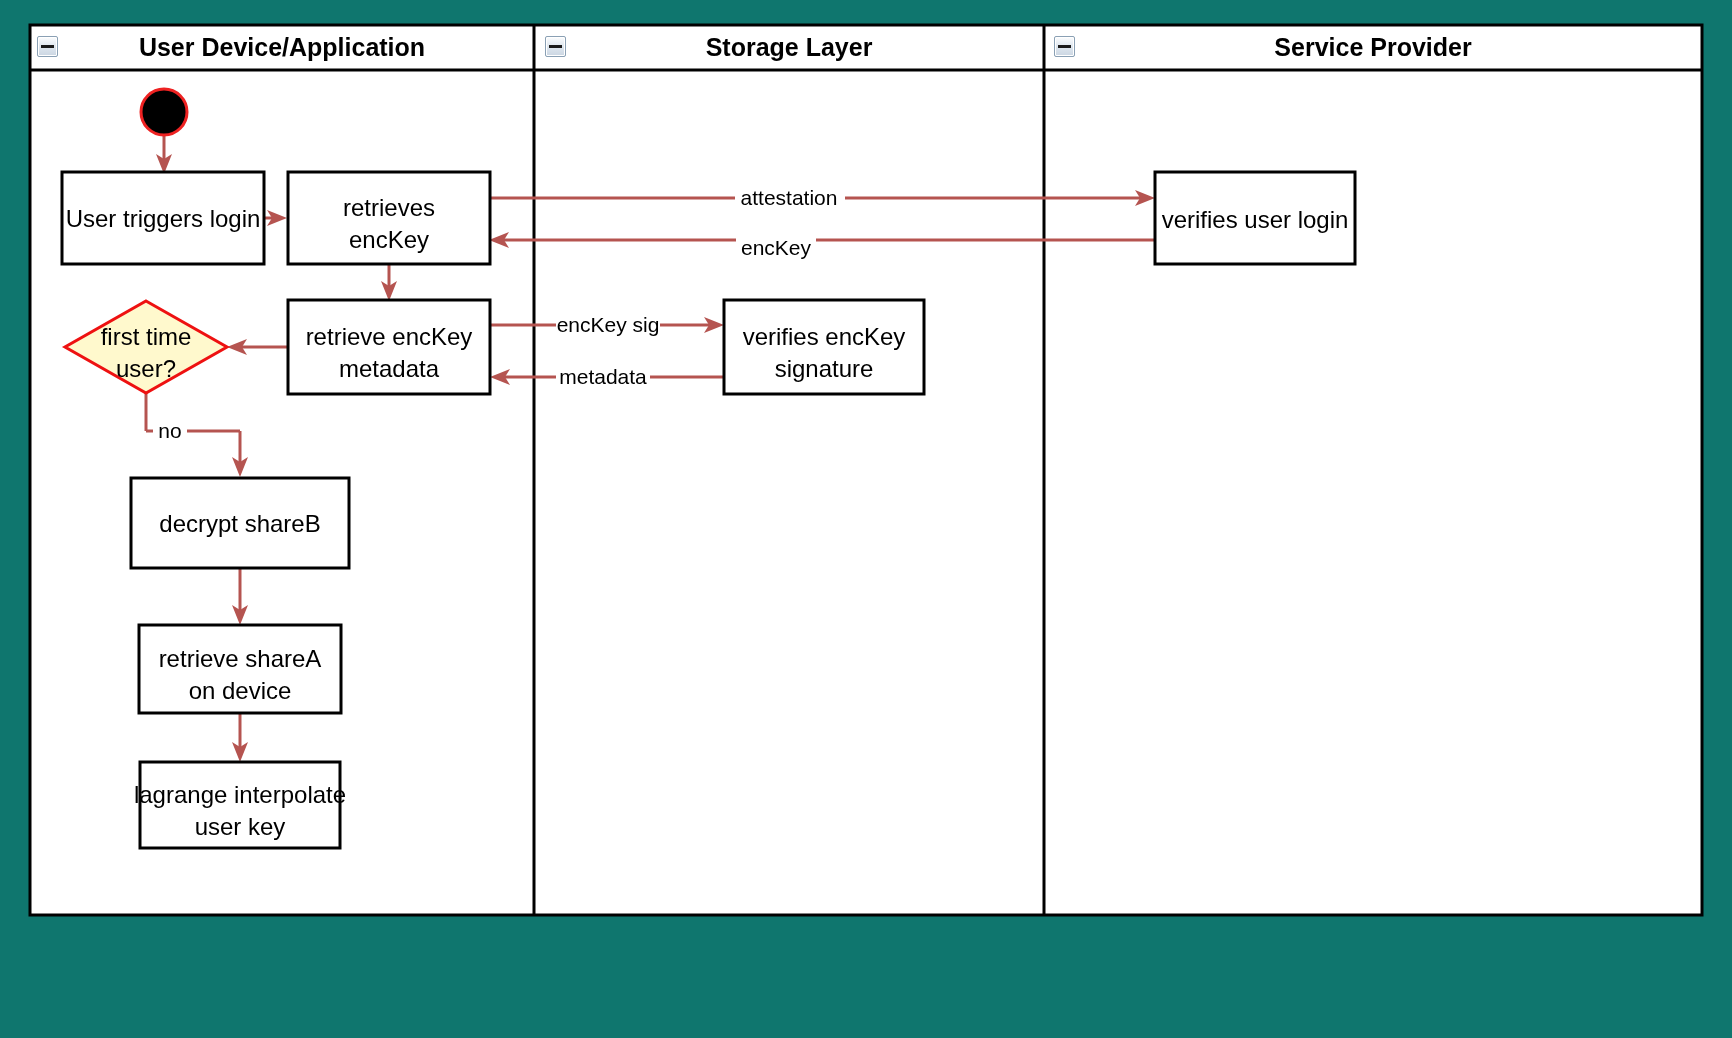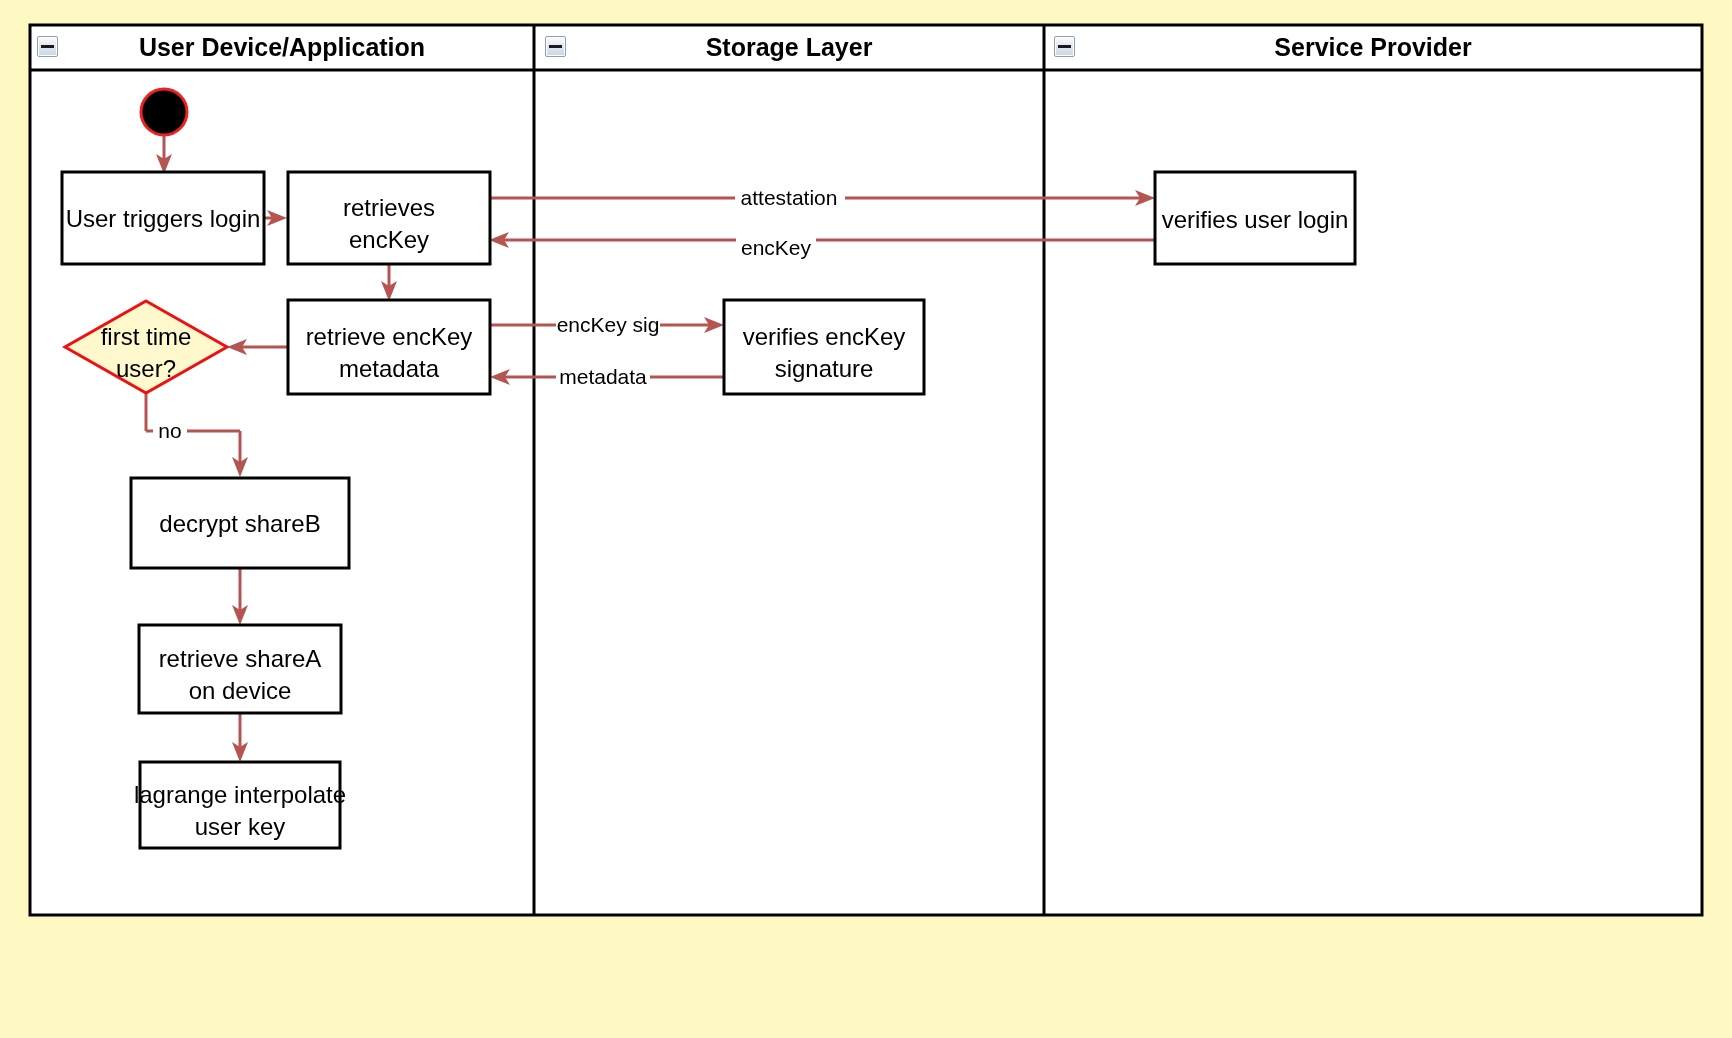--- a/index.html
+++ b/index.html
@@ -10,21 +10,21 @@
   body {
     width: 1732px;
     height: 1038px;
     font-family: "Liberation Sans", sans-serif;
     overflow: hidden;
   }
   #canvas {
     position: relative;
     width: 1732px;
     height: 1038px;
-    background: #fef9c3;
+    background: #0f766e;
   }
   svg.layer {
     position: absolute;
     left: 0;
     top: 0;
     width: 1732px;
     height: 1038px;
   }
   .pool-rect {
     fill: #ffffff;

